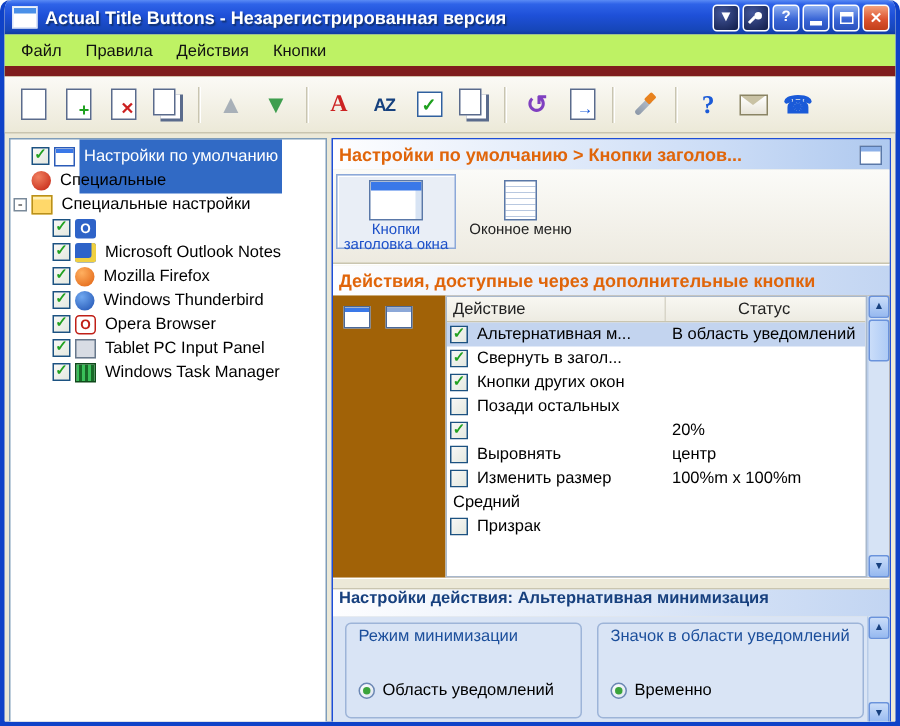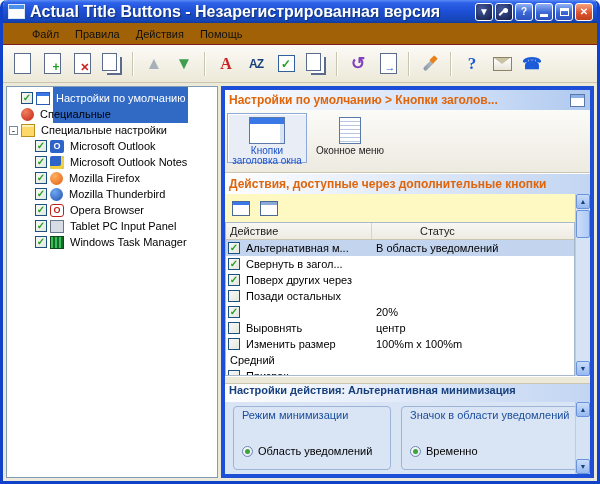--- a/index.html
+++ b/index.html
@@ -1,31 +1,31 @@
 <!DOCTYPE html>
 <html><head>
 <meta charset="utf-8">
 <style>
   html,body{margin:0;padding:0;background:#fff;font-family:"Liberation Sans",sans-serif;}
   .window{position:relative;width:600px;height:484px;box-sizing:border-box;border:3px solid #0F42C8;border-top:none;border-radius:7px 7px 0 0;background:#ECE9D8;overflow:hidden;}
   
   .titlebar{height:23px;background:linear-gradient(180deg,#5A8BF5 0%,#2E63E8 12%,#1E50D8 45%,#1646B8 88%,#0E3A9E 100%);display:flex;align-items:center;padding:0 4px 0 5px;border-radius:5px 5px 0 0;}
   .app-icon{width:15px;height:13px;background:#fff;border:1px solid #DDE6F8;box-shadow:inset 0 4px 0 #4A90E8;margin-right:5px;flex:none;}
-  .title{color:#fff;font-weight:bold;font-size:16px;flex:1;white-space:nowrap;overflow:hidden;text-shadow:1px 1px 1px #10306E;}
+  .title{color:#fff;font-weight:bold;font-size:12px;flex:1;white-space:nowrap;overflow:hidden;text-shadow:1px 1px 1px #10306E;}
   .tbtn{width:18px;height:18px;margin-left:2px;border:1px solid #fff;border-radius:3px;display:flex;align-items:center;justify-content:center;color:#fff;font-size:10px;font-weight:bold;box-sizing:border-box;padding:0;cursor:default;flex:none;}
   .tbtn.dark{background:radial-gradient(circle at 35% 30%,#44579B,#101C48);}
   .tbtn.blue{background:linear-gradient(180deg,#8FB0F2,#3A66D6 55%,#2A52BE);}
   .tbtn.close{background:linear-gradient(180deg,#F4A27C,#DD5430 55%,#C23F1A);}
   .g-pin{position:relative;width:10px;height:10px;display:block;}
   .g-pin::before{content:"";position:absolute;right:1px;top:1px;width:5px;height:5px;background:#fff;border-radius:50%;}
   .g-pin::after{content:"";position:absolute;left:1px;bottom:1px;width:6px;height:2px;background:#fff;transform:rotate(-45deg);transform-origin:left bottom;}
   .g-min{width:8px;height:3px;background:#fff;display:block;margin-top:8px;}
   .g-max{width:9px;height:8px;border:1px solid #fff;border-top-width:3px;display:block;box-sizing:border-box;}
   
-  .menubar{height:21px;background:#a16207;border-bottom:1px solid #7f1d1d;display:flex;align-items:center;padding-left:21px;}
+  .menubar{height:21px;background:#bef264;border-bottom:7px solid #7f1d1d;display:flex;align-items:center;padding-left:3px;}
   .menu-item{padding:3px 8px;font-size:11px;color:#111;}
   .toolbar{height:37px;background:linear-gradient(180deg,#FBFAF6,#ECE9D8);display:flex;align-items:center;padding:0 4px;border-bottom:1px solid #C9C5B0;}
   .tb-btn{width:30px;height:30px;border:1px solid transparent;background:none;display:flex;align-items:center;justify-content:center;margin:0;padding:0;}
   .tb-sep{width:1px;height:24px;background:#C9C5B0;margin:0 5px;border-right:1px solid #fff;flex:none;}
   .tb-ic{display:flex;align-items:center;justify-content:center;font-weight:bold;}
   .icon-sheet,.icon-sheet-plus,.icon-sheet-x,.icon-sheet-arrow{width:15px;height:19px;background:#fff;border:1px solid #5A6B8C;font-size:12px;align-items:flex-end;justify-content:flex-end;line-height:11px;}
   .icon-sheet-plus{color:#1FA11F;}
   .icon-sheet-x{color:#CC2020;font-size:11px;}
   .icon-sheet-arrow{color:#1A5AD8;font-size:11px;}
   .icon-sheets,.icon-sheets2{width:13px;height:16px;background:#fff;border:1px solid #5A6B8C;box-shadow:4px 3px 0 -1px #fff,5px 4px 0 0 #5A6B8C;margin:0 5px 4px 0;}
@@ -56,36 +56,36 @@
   .ti-outlook-icon{background:#2E63C8;border-radius:2px;color:#fff;}
   .ti-outlook-notes-icon{background:#2E63C8;border-radius:2px;box-shadow:inset -3px -3px 0 #F0D040;}
   .ti-firefox-icon{border-radius:50%;background:radial-gradient(circle at 35% 30%,#FFB060,#E06010);width:13px;height:13px;}
   .ti-thunderbird-icon{border-radius:50%;background:radial-gradient(circle at 35% 30%,#70A8F0,#1E50B0);width:13px;height:13px;}
   .ti-opera-icon{background:#fff;border:1px solid #C02018;color:#C02018;border-radius:3px;}
   .ti-tabletpc-icon{background:#D8DCE4;border:1px solid #68788C;}
   .ti-taskmgr-icon{background:repeating-linear-gradient(90deg,#3AC05A 0 2px,#186A28 2px 4px);border:1px solid #0E4A1A;}
   .tree-label{padding:19px 3px;color:#000;}
   .tree-label.sel{background:#316AC5;color:#fff;}
   
-  .content{flex:1;display:flex;flex-direction:column;min-width:0;background:#ECE9D8;border:4px solid #1d4ed8;}
+  .content{flex:1;display:flex;flex-direction:column;min-width:0;background:#ECE9D8;border:1px solid #1d4ed8;}
   .crumb-bar{height:20px;flex:none;display:flex;align-items:center;background:linear-gradient(90deg,#FEFEFF 0%,#CBDCF6 70%,#AFC9EF 100%);padding:0 4px;}
   .crumb{color:#E0650A;font-weight:bold;font-size:12px;flex:1;white-space:nowrap;overflow:hidden;}
   .crumb-btn{width:17px;height:15px;background:none;border:1px solid transparent;display:flex;align-items:center;justify-content:center;padding:0;}
   .crumb-btn span{width:13px;height:11px;background:#fff;border:1px solid #5A78A8;box-shadow:inset 0 3px 0 #8CB0E8;display:block;}
   .tabstrip{height:56px;flex:none;background:linear-gradient(180deg,#FBFBF8,#EDEAE0);display:flex;align-items:flex-start;padding:3px 2px;gap:3px;border-bottom:1px solid #C9C5B0;}
   .tab{width:80px;height:50px;display:flex;flex-direction:column;align-items:center;background:none;border:1px solid transparent;font-size:10px;padding:3px 0 0 0;box-sizing:border-box;}
   .tab.sel{background:#E9EEF6;border:1px solid #8CA8D8;box-shadow:inset 1px 1px 0 #fff;}
   .tab-label{margin-top:2px;text-align:center;line-height:10px;color:#222;}
   .tab.sel .tab-label{color:#1D50C8;}
   .tab-ic{width:34px;height:25px;flex:none;}
   .tab-ic-title-buttons{background:#fff;border:1px solid #5A78A8;box-shadow:inset 0 6px 0 #3A78E8,inset -4px 0 0 #D8E4F4;}
   .tab-ic-window-menu{width:20px;height:25px;background:repeating-linear-gradient(180deg,#fff 0 3px,#B8C8E0 3px 4px);border:1px solid #5A78A8;}
   .section-bar{height:20px;flex:none;background:linear-gradient(90deg,#FEFEFF,#C2D5F2);display:flex;align-items:center;padding:0 4px;border-top:1px solid #fff;}
   .section-title{color:#E0650A;font-weight:bold;font-size:12px;white-space:nowrap;overflow:hidden;}
-  .actions-body{position:relative;flex:1;background:#fef9c3;min-height:0;display:flex;flex-direction:column;}
+  .actions-body{position:relative;flex:1;background:#a16207;min-height:0;display:flex;flex-direction:row;}
   .mini-toolbar{height:24px;flex:none;display:flex;align-items:center;gap:4px;padding:2px 4px;margin-right:15px;}
   .mi-btn{width:24px;height:20px;display:flex;align-items:center;justify-content:center;background:none;border:1px solid transparent;padding:0;}
   .mi-ic{width:16px;height:13px;background:#fff;border:1px solid #4A6898;box-shadow:inset 0 3px 0 #3A78E8;display:block;}
   .mi-ic.alt{box-shadow:inset 0 3px 0 #8CA8D8;}
   .table{flex:1;background:#fff;border:1px solid #A8B8CC;margin-right:15px;overflow:hidden;font-size:11px;}
   .thead{display:flex;height:17px;background:linear-gradient(180deg,#F8F7F2,#EDEBE2);border-bottom:1px solid #C9C5B0;box-sizing:border-box;}
   .th{padding:2px 4px;border-right:1px solid #D8D5C8;color:#222;box-sizing:border-box;}
   .th-0{width:146px;flex:none;}
   .th-1{flex:1;border-right:none;margin-left:44px;}
   .trow{display:flex;align-items:center;height:16px;}
@@ -128,21 +128,21 @@
           <span class="g-max"></span>
         </button>
         <button class="tbtn close">✕</button>
       </span>
   </div>
 
   <div class="menubar" id="menubar">
       <span class="menu-item">Файл</span>
       <span class="menu-item">Правила</span>
       <span class="menu-item">Действия</span>
-      <span class="menu-item">Помощь</span>
+      <span class="menu-item">Кнопки</span>
     </div>
   <div class="toolbar" id="toolbar">
       <button class="tb-btn">
         <span class="tb-ic icon-sheet"></span>
       </button>
       <button class="tb-btn">
         <span class="tb-ic icon-sheet-plus">+</span>
       </button>
       <button class="tb-btn">
         <span class="tb-ic icon-sheet-x">✕</span>
@@ -208,39 +208,38 @@
         </div>
         <div class="tree-row" style="padding-left: 2px;">
           <span class="expander">-</span>
           <span class="ti ti-special-settings-icon"></span>
           <span class="tree-label">Специальные настройки</span>
         </div>
         <div class="tree-row" style="padding-left: 16px;">
           <span class="expander none"></span>
           <span class="cb">✓</span>
           <span class="ti ti-outlook-icon">O</span>
-          <span class="tree-label">Microsoft Outlook</span>
         </div>
         <div class="tree-row" style="padding-left: 16px;">
           <span class="expander none"></span>
           <span class="cb">✓</span>
           <span class="ti ti-outlook-notes-icon"></span>
           <span class="tree-label">Microsoft Outlook Notes</span>
         </div>
         <div class="tree-row" style="padding-left: 16px;">
           <span class="expander none"></span>
           <span class="cb">✓</span>
           <span class="ti ti-firefox-icon"></span>
           <span class="tree-label">Mozilla Firefox</span>
         </div>
         <div class="tree-row" style="padding-left: 16px;">
           <span class="expander none"></span>
           <span class="cb">✓</span>
           <span class="ti ti-thunderbird-icon"></span>
-          <span class="tree-label">Mozilla Thunderbird</span>
+          <span class="tree-label">Windows Thunderbird</span>
         </div>
         <div class="tree-row" style="padding-left: 16px;">
           <span class="expander none"></span>
           <span class="cb">✓</span>
           <span class="ti ti-opera-icon">O</span>
           <span class="tree-label">Opera Browser</span>
         </div>
         <div class="tree-row" style="padding-left: 16px;">
           <span class="expander none"></span>
           <span class="cb">✓</span>
@@ -303,21 +302,21 @@
               <div class="trow">
                 <div class="cell-action">
                   <span class="cb">✓</span>
                   <span>Свернуть в загол...</span>
                 </div>
                 <div class="cell-status"></div>
               </div>
               <div class="trow">
                 <div class="cell-action">
                   <span class="cb">✓</span>
-                  <span>Поверх других через</span>
+                  <span>Кнопки других окон</span>
                 </div>
                 <div class="cell-status"></div>
               </div>
               <div class="trow">
                 <div class="cell-action">
                   <span class="cb"></span>
                   <span>Позади остальных</span>
                 </div>
                 <div class="cell-status"></div>
               </div>

